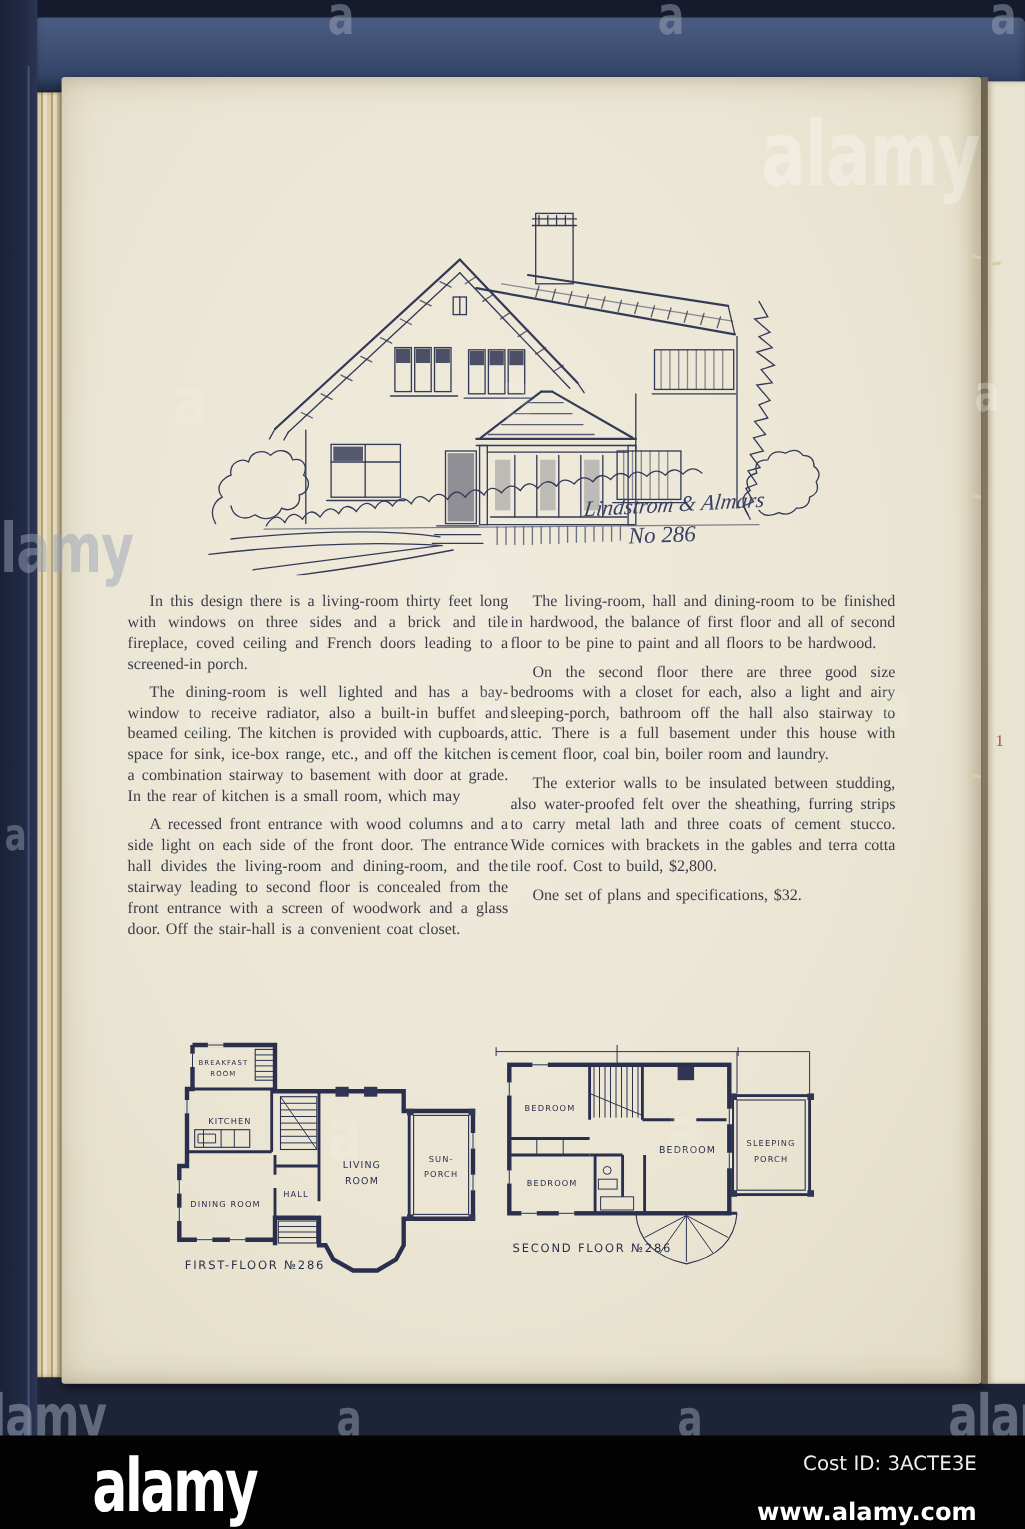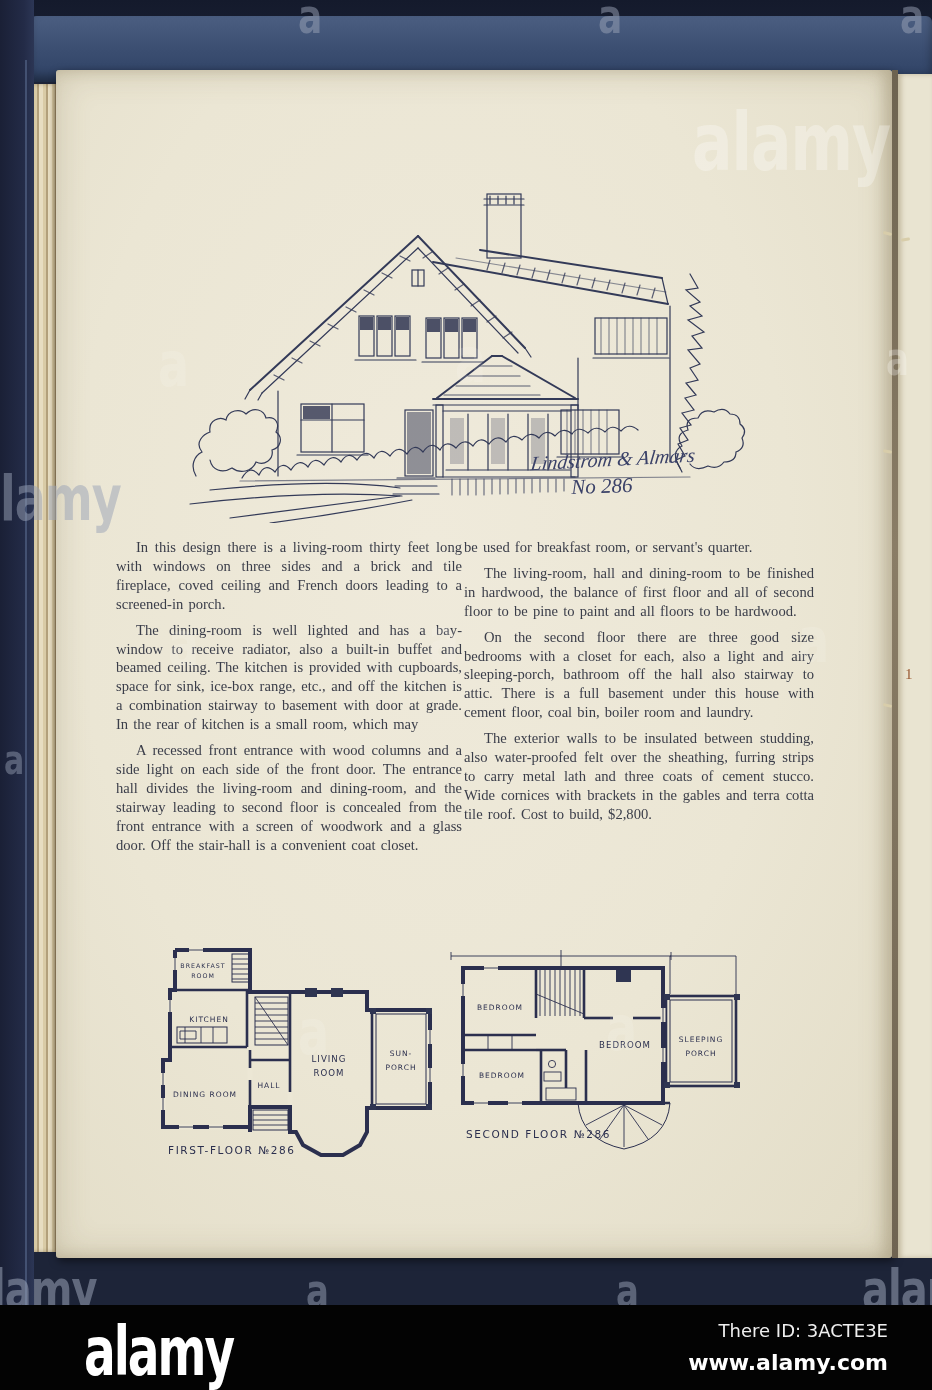--- a/index.html
+++ b/index.html
@@ -55,21 +55,21 @@
   
   .wm{position:absolute;font-family:"DejaVu Sans",sans-serif;font-weight:700;color:#ffffff;
       transform:scaleY(1.35);transform-origin:top left;letter-spacing:-1px;pointer-events:none;}
   .wm-gray{color:#9aa3b7;}
   
   .alamy-bar{position:absolute;left:0;top:1305px;width:932px;height:85px;background:#030303;color:#fff;}
   .alamy-logo{position:absolute;left:84px;top:8px;font-family:"DejaVu Sans",sans-serif;font-weight:700;
               font-size:47px;letter-spacing:-2px;transform:scaleY(1.42);transform-origin:top left;}
   .bar-right{position:absolute;right:44px;top:15px;text-align:right;font-family:"DejaVu Sans",sans-serif;}
   .bar-id{font-size:18px;color:#efefef;}
-  .bar-url{font-size:22px;font-weight:700;margin-top:9px;}
+  .bar-url{font-size:22px;font-weight:700;margin-top:22px;}
 </style>
 </head>
 <body>
 
 <div class="scene">
 
   <div class="cover-top"></div>
   <div class="cover-left">
     <div class="seam"></div>
   </div>
@@ -184,24 +184,24 @@
       <div class="signature">Lindstrom &amp; Almars</div>
       <div class="plan-no">No 286</div>
     </div>
 
     <div class="col col-left">
       <p>In this design there is a living-room thirty feet long with windows on three sides and a brick and tile fireplace, coved ceiling and French doors leading to a screened-in porch.</p>
       <p>The dining-room is well lighted and has a bay-window to receive radiator, also a built-in buffet and beamed ceiling. The kitchen is provided with cupboards, space for sink, ice-box range, etc., and off the kitchen is a combination stairway to basement with door at grade. In the rear of kitchen is a small room, which may</p>
       <p>A recessed front entrance with wood columns and a side light on each side of the front door. The entrance hall divides the living-room and dining-room, and the stairway leading to second floor is concealed from the front entrance with a screen of woodwork and a glass door. Off the stair-hall is a convenient coat closet.</p>
     </div>
     <div class="col col-right">
-      <p class="cont">be used for breakfast room, or servant's quarter.</p>
       <p>The living-room, hall and dining-room to be finished in hardwood, the balance of first floor and all of second floor to be pine to paint and all floors to be hardwood.</p>
       <p>On the second floor there are three good size bedrooms with a closet for each, also a light and airy sleeping-porch, bathroom off the hall also stairway to attic.  There is a full basement under this house with cement floor, coal bin, boiler room and laundry.</p>
       <p>The exterior walls to be insulated between studding, also water-proofed felt over the sheathing, furring strips to carry metal lath and three coats of cement stucco.  Wide cornices with brackets in the gables and terra cotta tile roof.  Cost to build, $2,800.</p>
+      <p>One set of plans and specifications, $32.</p>
     </div>
 
     <svg class="plan" style="left:99px;top:872px;" width="290" height="222" viewBox="0 0 290 222">
       <g>
         <path class="w w4" d="M20,8 H95 V50 H212 V68 M212,50 V68 H275 V166 H212 V190 M212,166 V190 L205,203 L188,213 H166 L148,203 L141,190 V190 H135 V165 H95 V190 M95,165 V190 M95,185 H8 V118 H15 V48 H20 V8"></path>
         <line class="w w3" x1="20" y1="48" x2="95" y2="48"></line>
         <line class="w w3" x1="92" y1="48" x2="92" y2="105"></line>
         <line class="w w3" x1="15" y1="105" x2="92" y2="105"></line>
         <line class="w w3" x1="95" y1="108" x2="95" y2="165"></line>
         <line class="w w3" x1="135" y1="50" x2="135" y2="190"></line>
@@ -364,17 +364,17 @@
   <div class="wm" style="left:298px;top:996px;font-size:46px;opacity:.12;">a</div>
   <div class="wm" style="left:606px;top:992px;font-size:46px;opacity:.12;">a</div>
   <div class="wm wm-gray" style="left:-34px;top:1258px;font-size:40px;opacity:.55;">alamy</div>
   <div class="wm wm-gray" style="left:306px;top:1264px;font-size:34px;opacity:.5;">a</div>
   <div class="wm wm-gray" style="left:616px;top:1264px;font-size:34px;opacity:.5;">a</div>
   <div class="wm wm-gray" style="left:862px;top:1258px;font-size:40px;opacity:.55;">alamy</div>
 
   <div class="alamy-bar">
     <div class="alamy-logo">alamy</div>
     <div class="bar-right">
-      <div class="bar-id">There ID: 3ACTE3E</div>
+      <div class="bar-id">Cost ID: 3ACTE3E</div>
       <div class="bar-url">www.alamy.com</div>
     </div>
   </div>
 </div>
 
 </body></html>

